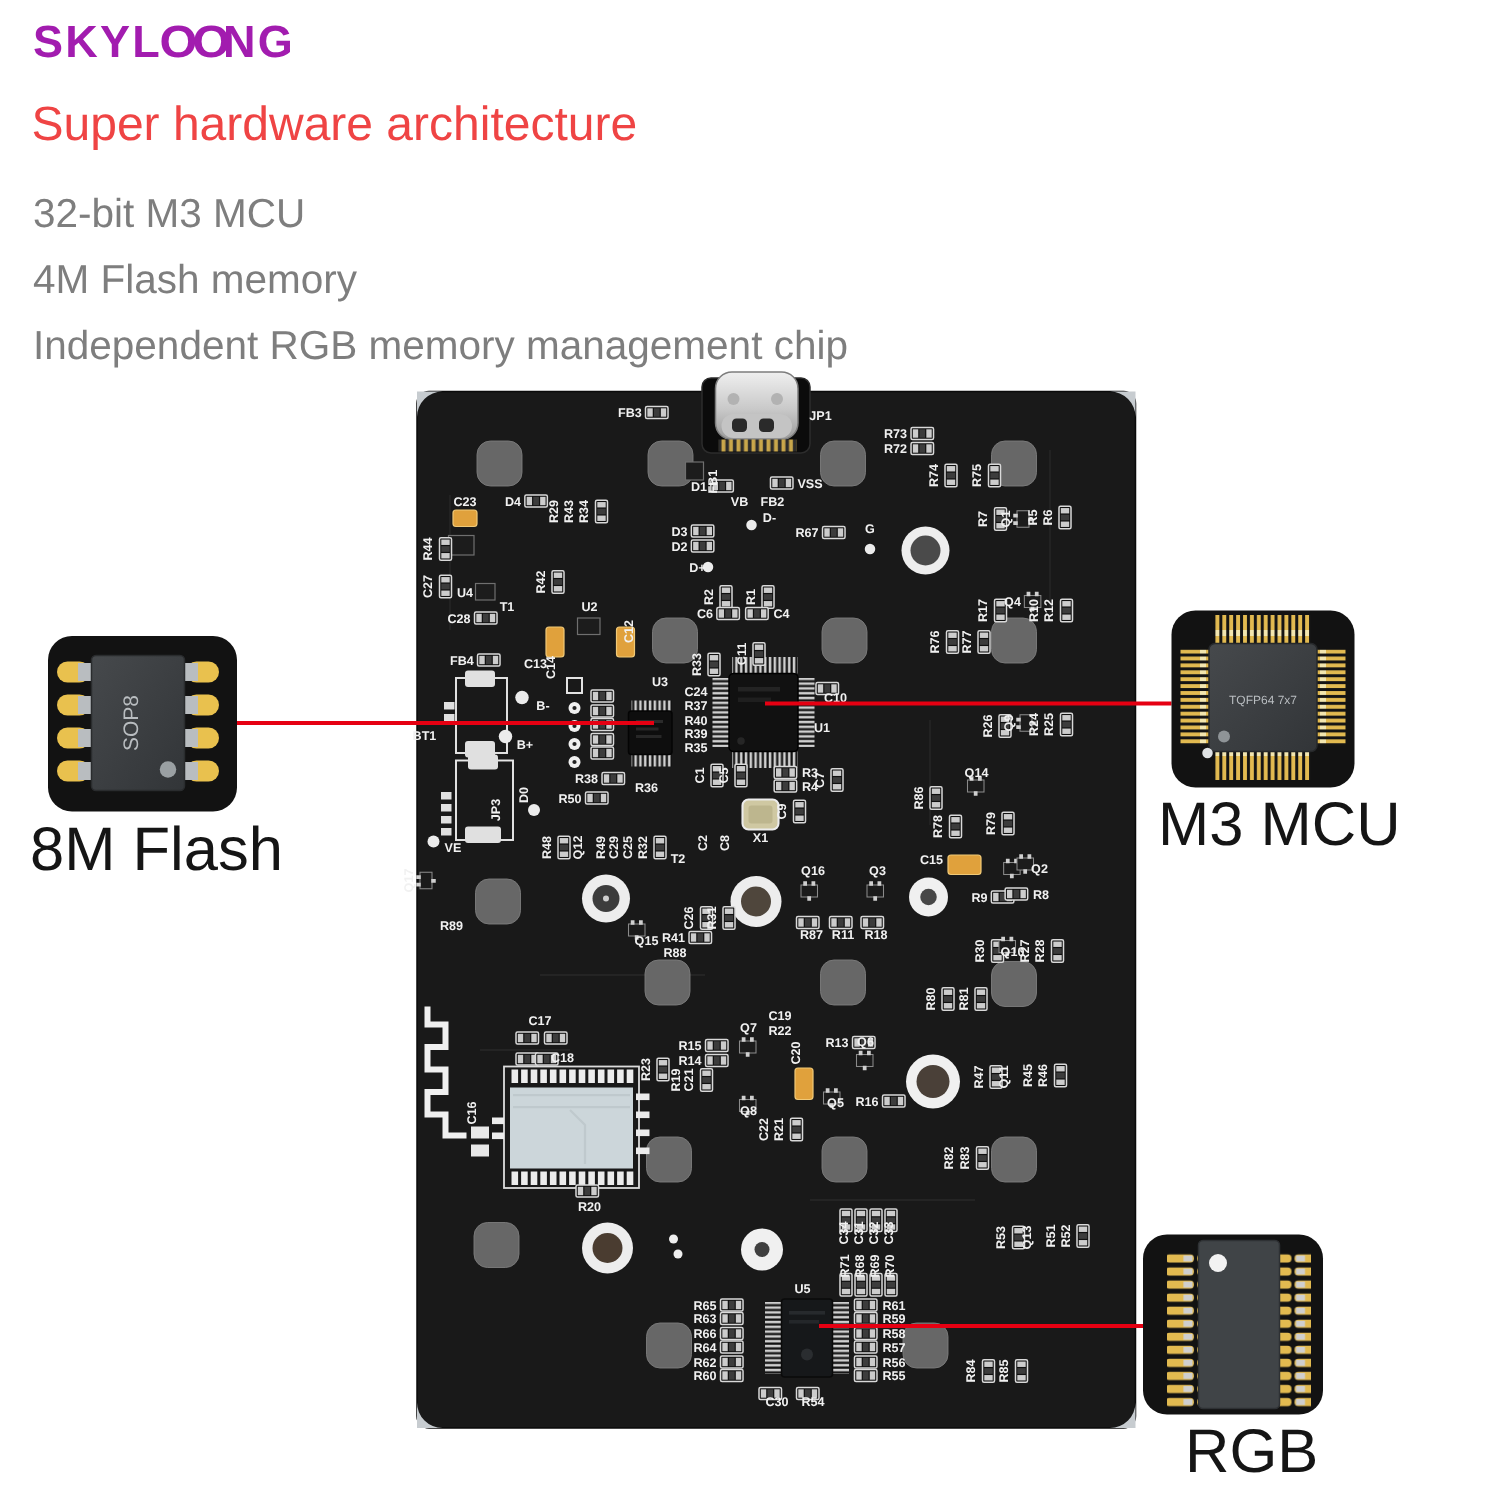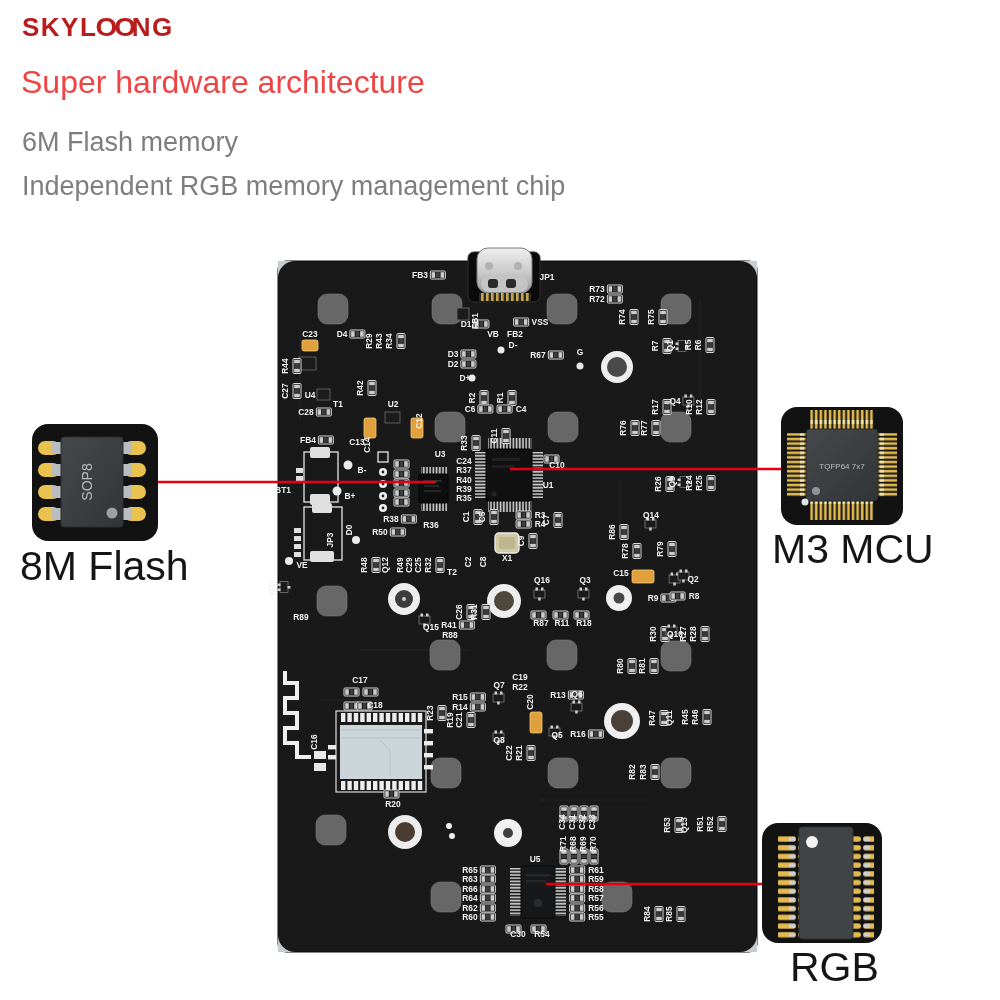--- a/index.html
+++ b/index.html
@@ -1,40 +1,41 @@
 <!DOCTYPE html>
 <html><head>
 <meta charset="utf-8">
 <style>
   html,body{margin:0;padding:0;}
   body{width:1000px;height:1000px;position:relative;background:#ffffff;
        font-family:"Liberation Sans",sans-serif;overflow:hidden;}
-  .logo{position:absolute;left:22px;top:12px;font-size:26px;font-weight:800;
-        letter-spacing:1.5px;color:#b91c1c;}
+  .logo{position:absolute;left:22px;top:12px;font-size:30px;font-weight:800;
+        letter-spacing:1.5px;color:#a21caf;}
   .logo .oo{letter-spacing:-3px;display:inline-block;transform:scaleX(1.08);}
   .title{position:absolute;left:21px;top:64px;font-size:32px;font-weight:500;
          color:#ef4444;margin:0;}
   .features{position:absolute;left:22px;top:120px;font-size:27px;color:#7e7e7e;
             line-height:44px;}
   .features div{white-space:nowrap;}
   svg.scene{position:absolute;left:0;top:0;}
   text.silk{font-family:"Liberation Sans",sans-serif;font-size:8.4px;font-weight:bold;
             fill:#f1f1f1;text-anchor:middle;}
   text.big{font-family:"Liberation Sans",sans-serif;font-size:41px;fill:#151515;}
   text.chipmark{font-family:"Liberation Sans",sans-serif;fill:#b9bdc0;text-anchor:middle;}
 </style>
 </head>
 <body>
 
 <div class="logo"><span>SKYL</span><span class="oo">OO</span><span>NG</span></div>
 
 <h1 class="title">Super hardware architecture</h1>
 
 <div class="features">
-  <div>6M Flash memory</div>
+  <div>32-bit M3 MCU</div>
+  <div>4M Flash memory</div>
   <div>Independent RGB memory management chip</div>
 </div>
 
 <svg class="scene" width="1000" height="1000" viewBox="0 0 1000 1000">
   <defs>
     <linearGradient id="metal" x1="0" y1="0" x2="0" y2="1">
       <stop offset="0" stop-color="#efefef"></stop>
         <stop offset="0.55" stop-color="#c9c9c9"></stop>
       <stop offset="1" stop-color="#9a9a9a"></stop>
     </linearGradient>

